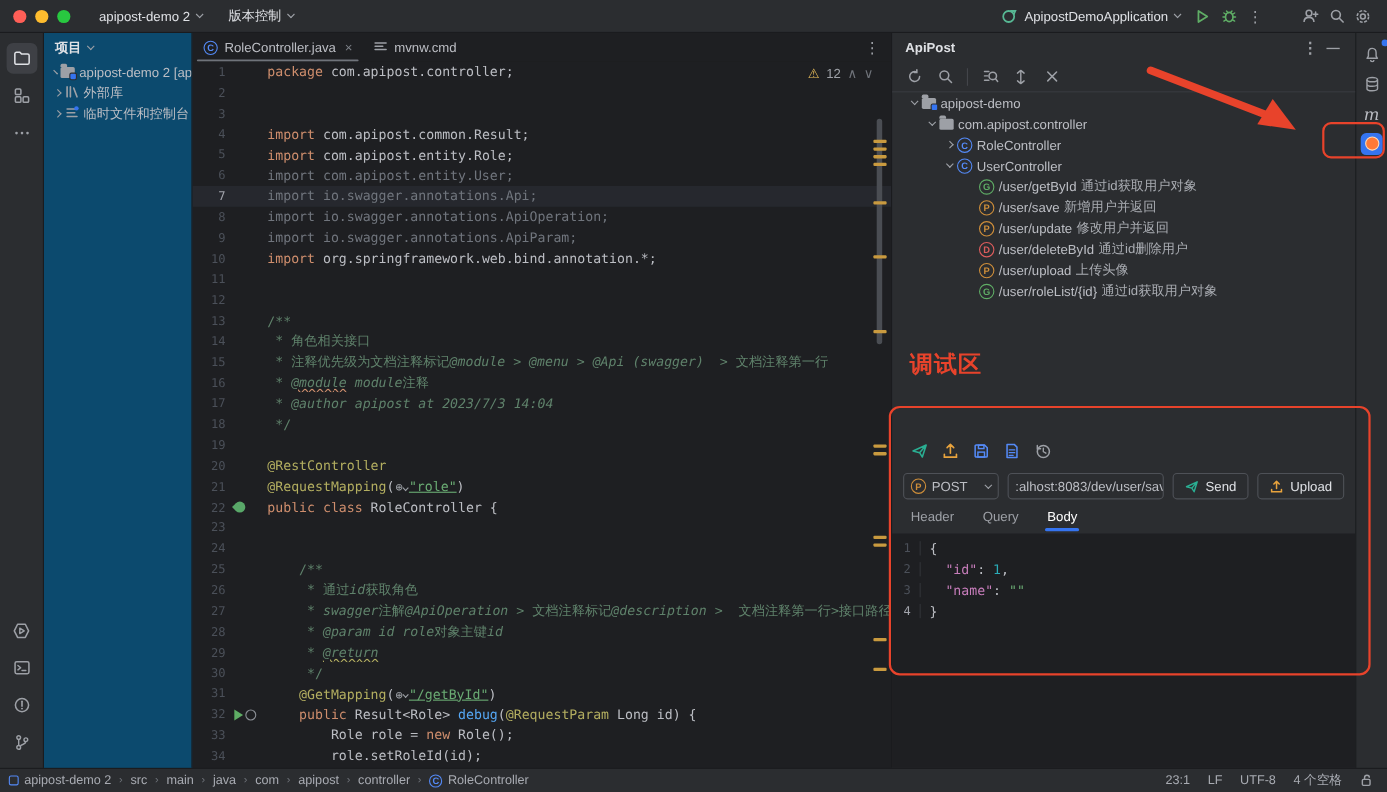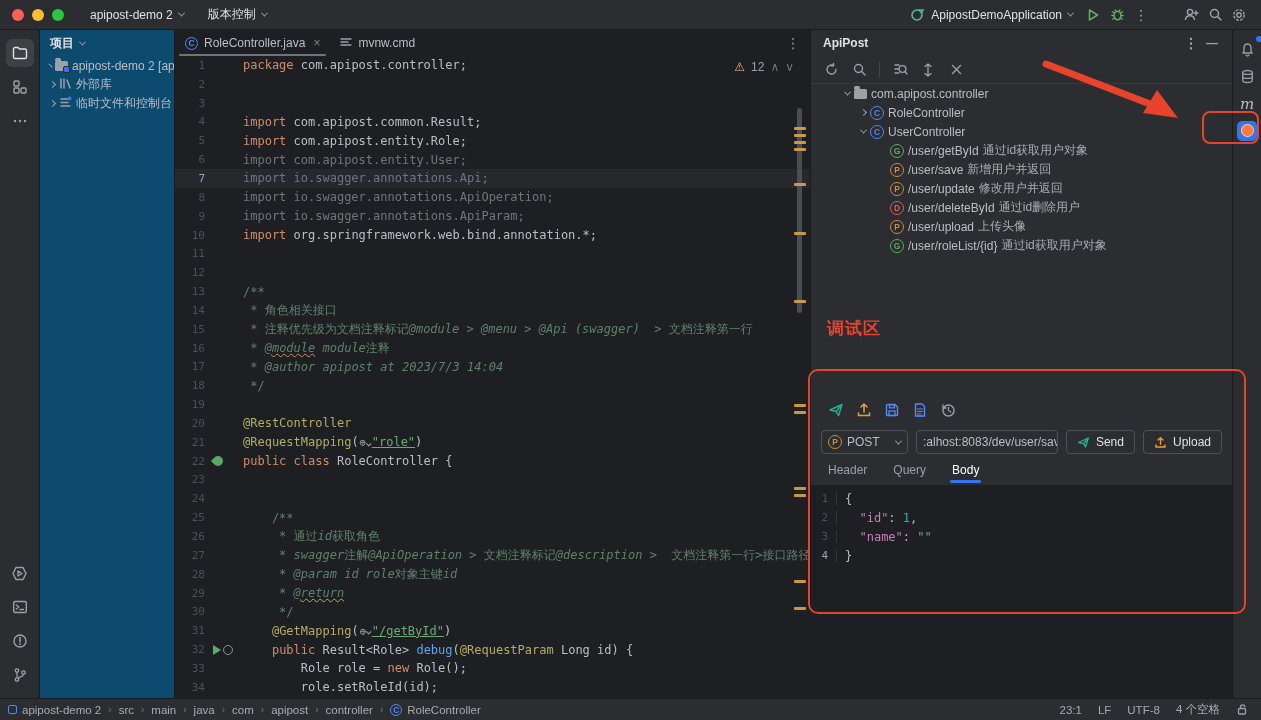--- a/index.html
+++ b/index.html
@@ -109,21 +109,21 @@
   .crumbs { display:flex; align-items:center; gap:7px; }
   .crumb { display:flex; align-items:center; gap:5px; }
   .csep { color:#6f737a; font-size:10px; }
   .proj-sq { width:9px; height:9px; border:1.5px solid #548af7; border-radius:2px; display:inline-block; }
   .status .sp { flex:1; }
   .st-items { display:flex; align-items:center; gap:16px; }
 
   
   .overlay { position:absolute; inset:0; pointer-events:none; z-index:50; }
   .red-rect { position:absolute; border:2.5px solid #e8432b; border-radius:10px; }
-  .dbg-label { position:absolute; left:827px; top:317px; color:#e8432b; font-size:17px; font-weight:bold; letter-spacing:1px; }
+  .dbg-label { position:absolute; left:827px; top:317px; color:#e8432b; font-size:21px; font-weight:bold; letter-spacing:1px; }
 
   svg.ic { display:block; }
 </style>
 </head>
 <body>
 
 <div class="titlebar">
   <div class="traffic">
     <span class="tl r"></span>
     <span class="tl y"></span>
@@ -375,20 +375,25 @@
             <path d="M7 1 V13 M4 3.5 L7 1 L10 3.5 M4 10.5 L7 13 L10 10.5" fill="none" stroke="#9da0a6" stroke-width="1.3" stroke-linecap="round" stroke-linejoin="round"></path>
           </svg>
       </div>
       <div class="icon-btn">
         <svg class="ic" width="13" height="13" viewBox="0 0 13 13">
             <path d="M2.5 2.5 L10.5 10.5 M10.5 2.5 L2.5 10.5" stroke="#9da0a6" stroke-width="1.4" stroke-linecap="round"></path>
           </svg>
       </div>
     </div>
     <div class="atree" id="api-tree">
+        <div class="tree-row" style="padding-left: 18px;">
+          <span class="chv"></span>
+          <span class="folder-ic moddot"></span>
+          <span>apipost-demo</span>
+        </div>
         <div class="tree-row" style="padding-left: 34px;">
           <span class="chv"></span>
           <span class="folder-ic"></span>
           <span>com.apipost.controller</span>
         </div>
         <div class="tree-row" style="padding-left: 50px;">
           <span class="chv right"></span>
           <span class="badge b-class">C</span>
           <span>RoleController</span>
         </div>

